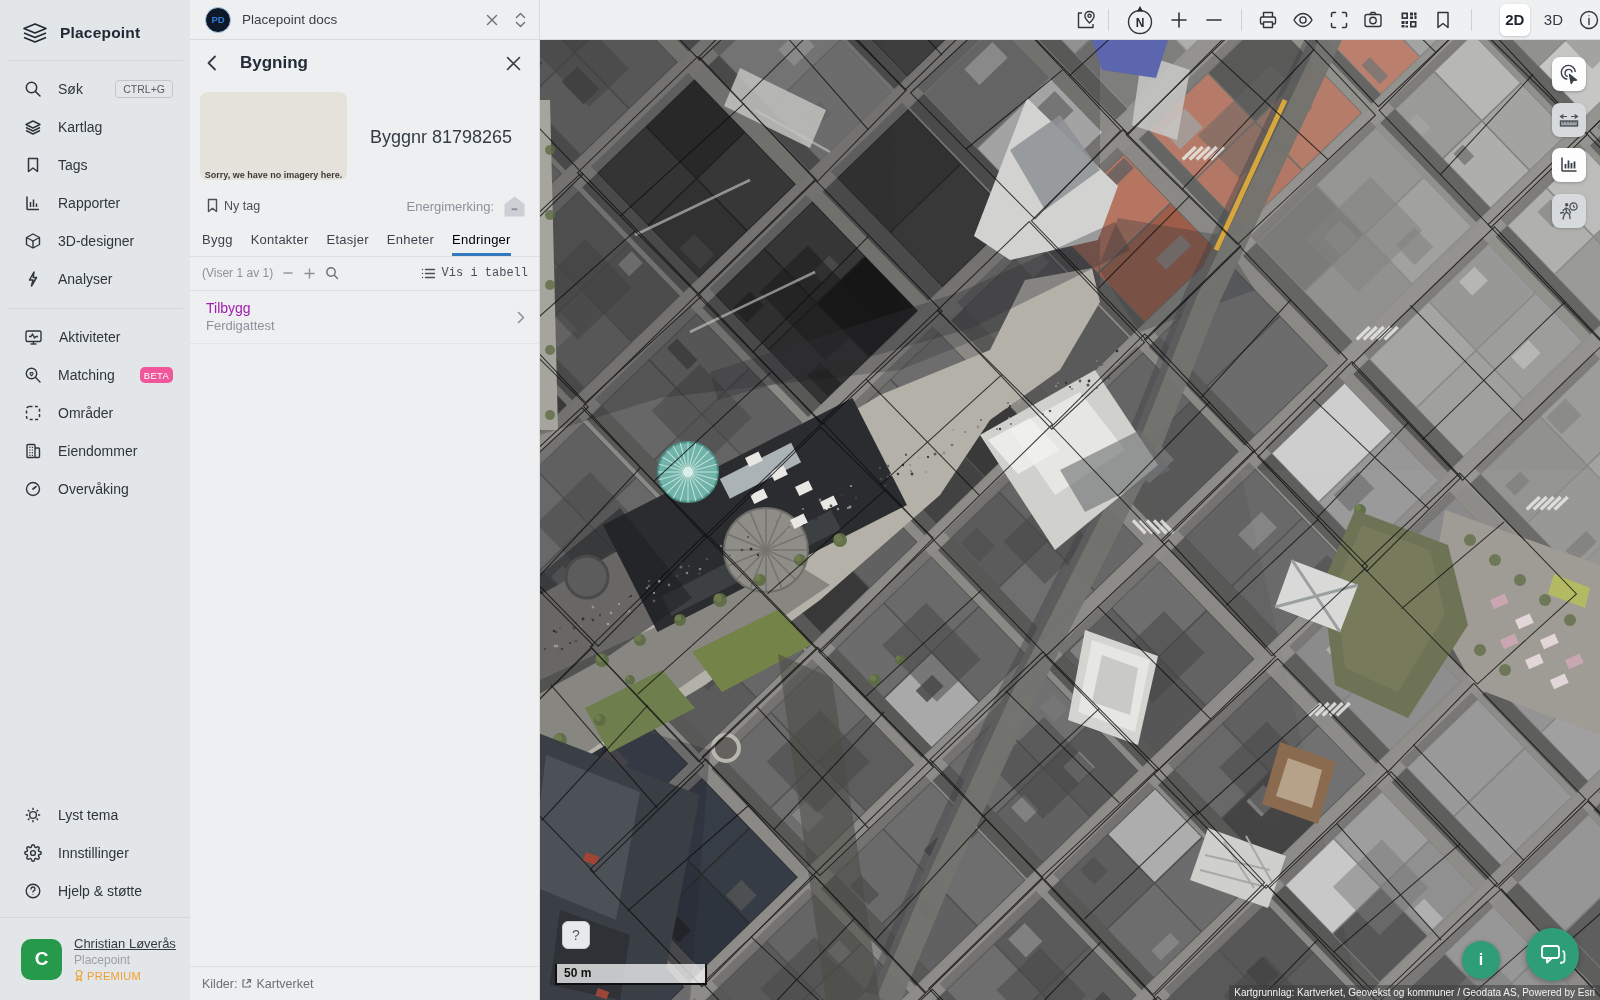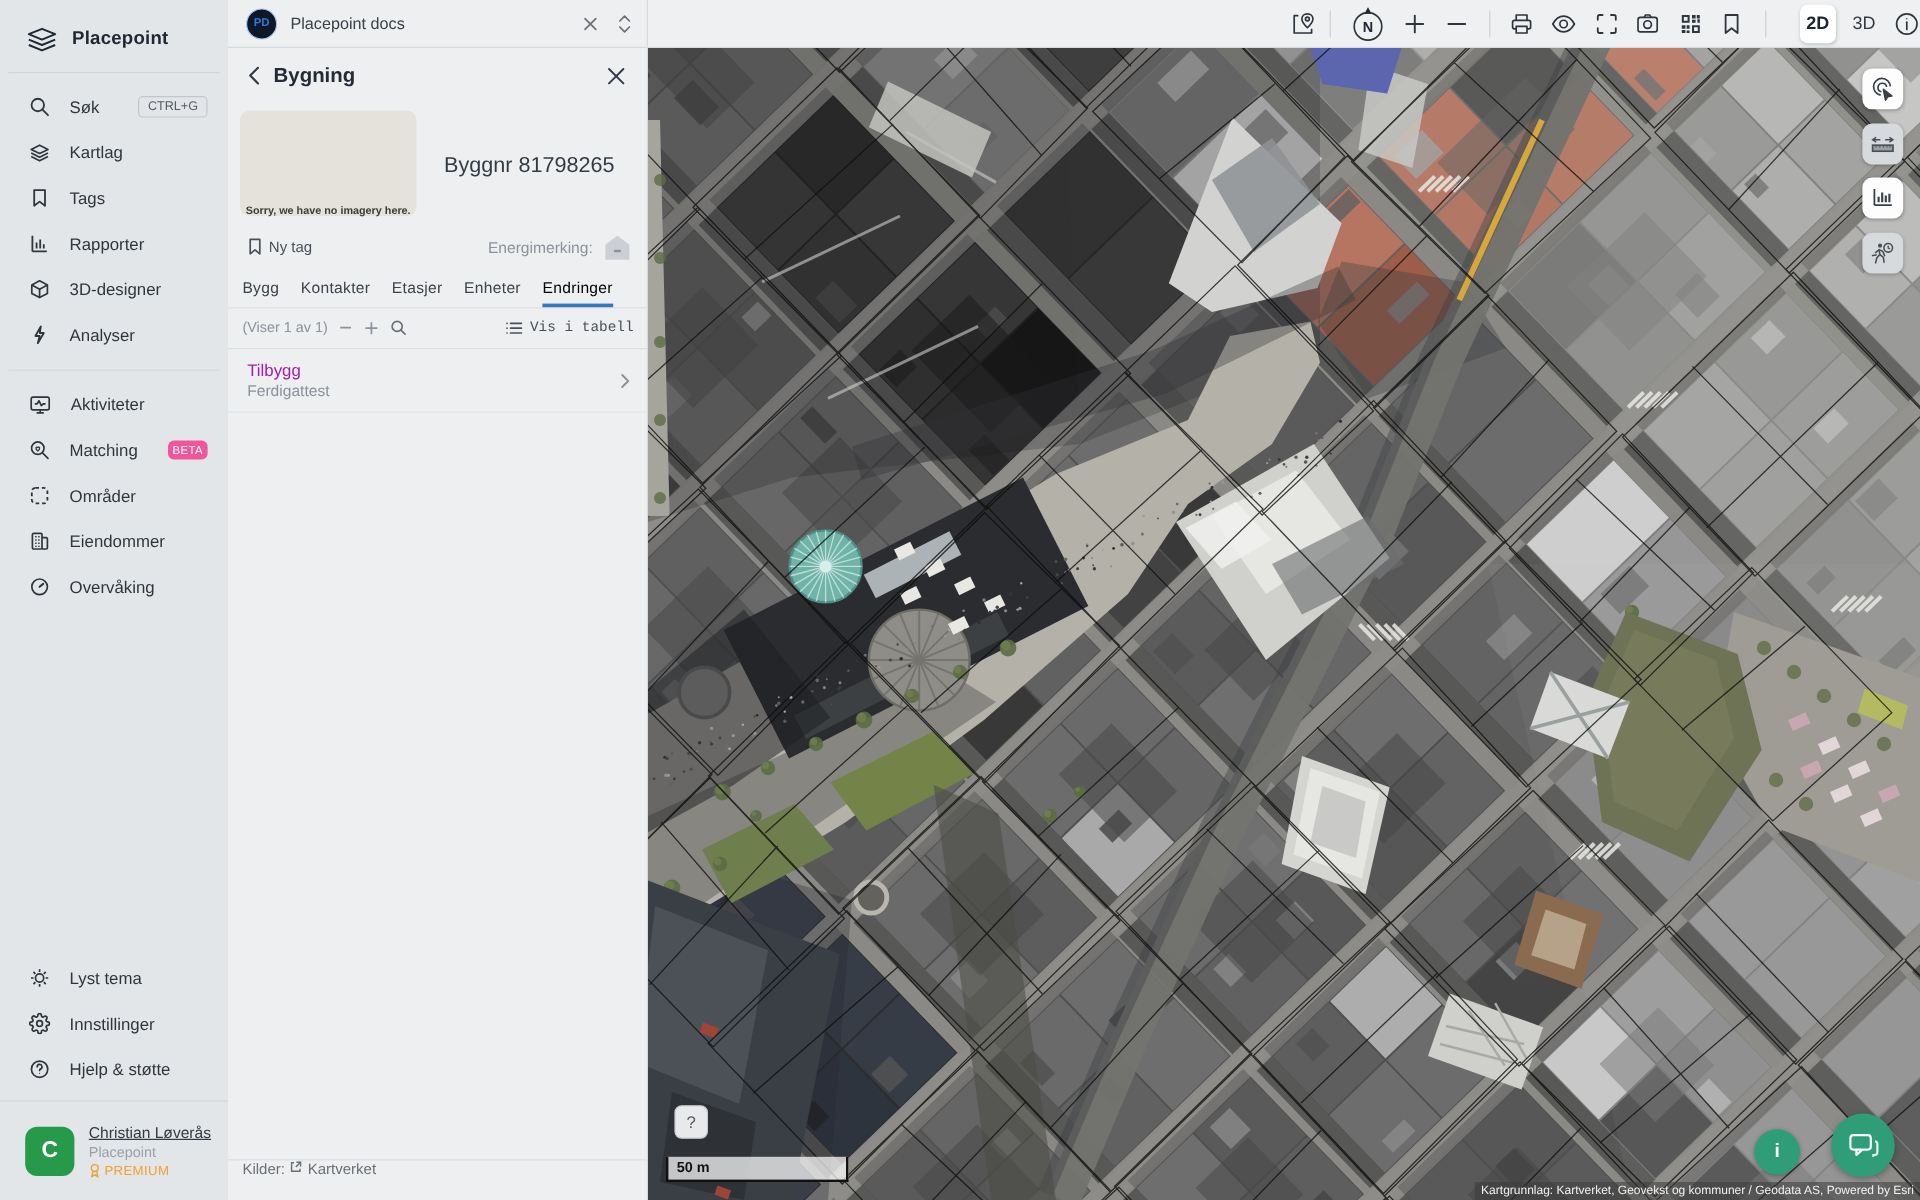--- a/index.html
+++ b/index.html
@@ -18,37 +18,37 @@
 .avatar { width:41px; height:41px; border-radius:10px; background:#27994a; color:#fff; display:flex; align-items:center; justify-content:center; font-size:19px; font-weight:bold;}
 .uname { font-size:13px; color:#333a42;text-decoration:underline; }
 .ucomp { font-size:12px; color:#9aa0a6; margin-top:2px;}
 .uprem { font-size:11px; color:#f0a030; font-weight:normal; margin-top:2px; letter-spacing:0.3px; display:flex; align-items:flex-end; gap:3px;}
 
 #panel { position:absolute; left:190px; top:0; width:350px; height:1000px; background:#edeff1; border-right:1px solid #d8dbde; z-index:20; }
 #ptop { height:40px; border-bottom:1px solid #d8dbde; display:flex; align-items:center; padding:0 12px 0 15px; }
 .pd { width:26px; height:26px; border-radius:50%; border:1.5px solid #a3c8e8; color:#2d7dd2; font-size:9.5px; font-weight:bold; display:flex; align-items:center; justify-content:center; background:#0f172a;}
 .pdt { font-size:13.5px; color:#3a4048; margin-left:11px; flex:1; }
 #phead { height:46px; display:flex; align-items:center; padding:0 16px; }
-#phead .title { font-size:17px; font-weight:bold; color:#222b36; margin-left:11px; flex:1;}
+#phead .title { font-size:17px; font-weight:bold; color:#222b36; margin-left:23px; flex:1;}
 .noimg { position:absolute; left:10px; top:92px; width:147px; height:88px; background:#e5e2db; border-radius:8px; display:flex; align-items:flex-end; justify-content:center; }
 .noimg span { white-space:nowrap; font-size:9px; font-weight:bold; color:#3b3b38; }
 .byggnr { position:absolute; left:180px; top:127px; font-size:18px; color:#333b44; }
 .nytag { position:absolute; left:16px; top:198px; font-size:12.5px; color:#4a5058; display:flex; align-items:center; gap:5px;}
 .energi { position:absolute; right:13px; top:195px; font-size:13px; color:#8b929a; display:flex; align-items:center; gap:9px;}
 .tabs { position:absolute; left:0; top:232px; width:100%; display:flex; gap:18px; padding:0 12px; border-bottom:1px solid #dcdfe2; height:25px;}
 .tab { font-size:13px; letter-spacing:0.25px; color:#3c434b; padding-bottom:8px; }
 .tab.on { color:#000000; border-bottom:3px solid #3279be; }
 .viser { position:absolute; left:12px; top:266px; font-size:12px; color:#8b929a; display:flex; align-items:center; gap:9px; width:326px;}
 .viser .r { margin-left:auto; color:#4a5058; display:flex; align-items:center; gap:6px;font-family:Liberation Mono, monospace;}
 .vrow-div { position:absolute; left:0; top:290px; width:100%; height:1px; background:#dcdfe2;}
 .item { position:absolute; left:0; top:291px; width:100%; height:53px; border-bottom:1px solid #e2e5e8; padding:9px 16px;}
 .item .a { font-size:14px; color:#a21caf;}
 .item .b { font-size:13px; color:#8b929a; margin-top:2px;}
 .item .chev { position:absolute; right:14px; top:20px; color:#8b929a; font-size:14px;}
-.kilder { position:absolute; left:0; bottom:0; width:100%; height:34px; border-top:1px solid #dcdfe2; display:flex; padding-left:12px; font-size:12.5px; color:#6a7076; gap:4px;}
+.kilder { position:absolute; left:0; bottom:0; width:100%; height:34px; border-top:1px solid #dcdfe2; display:flex; align-items:center; padding-left:12px; font-size:12.5px; color:#6a7076; gap:4px;}
 
 #maptop { position:absolute; left:540px; top:0; width:1060px; height:40px; background:#eef0f2; border-bottom:1px solid #d8dbde; z-index:20; display:flex; align-items:center; }
 .ti { color:#2f353c; display:flex; align-items:center; justify-content:center; }
 .tsep { width:1px; height:22px; background:#cdd1d5; }
 .btn2d { width:34px; height:32px; background:#fff; border-radius:6px; box-shadow:0 1px 3px rgba(0,0,0,0.18); display:flex; align-items:center; justify-content:center; font-size:15px; font-weight:bold; color:#1f2630;}
 .t3d { font-size:15px; color:#343b44; }
 
 #map { position:absolute; left:540px; top:40px; width:1060px; height:960px; overflow:hidden; background:#a7a6a2; }
 .mapbtn { position:absolute; right:14px; width:34px; height:34px; border-radius:8px; display:flex; align-items:center; justify-content:center; z-index:25; color:#3a4048;}
 .mb-w { background:#fdfdfd; box-shadow:0 1px 3px rgba(0,0,0,0.25);}

